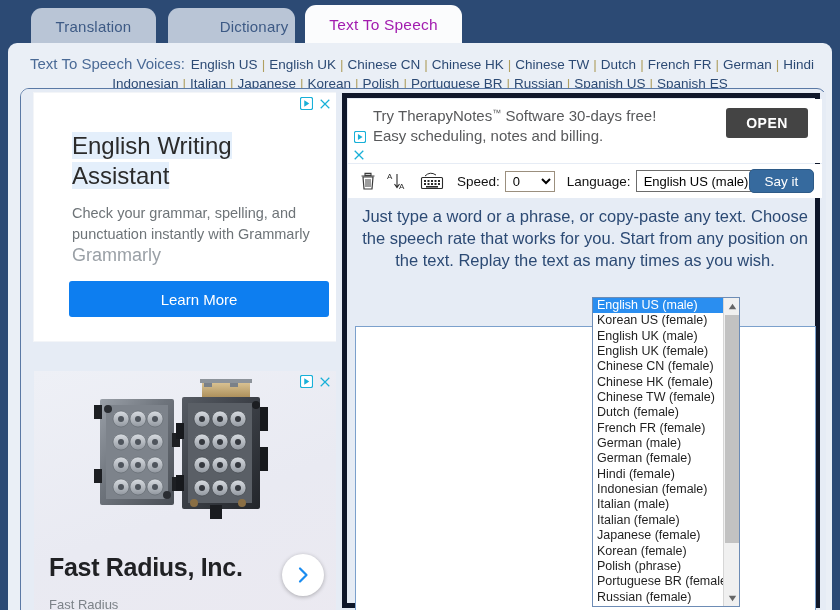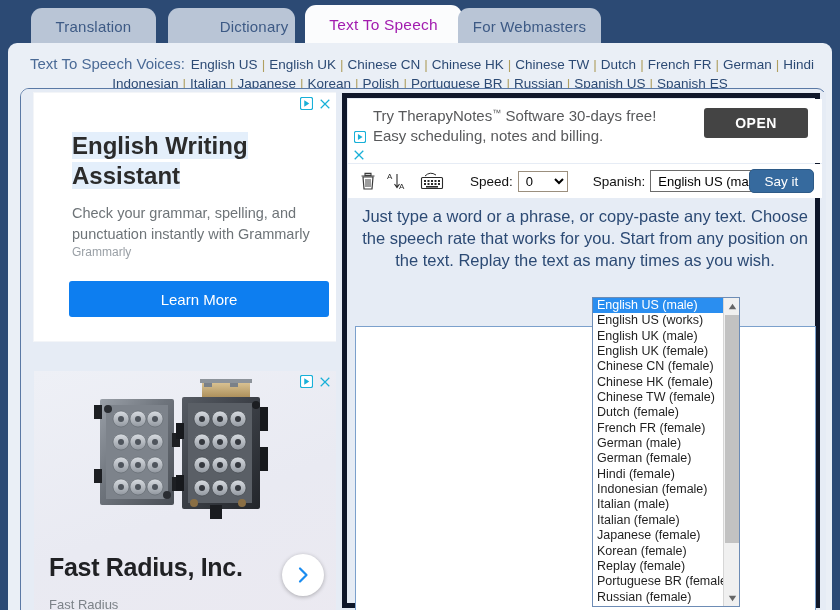--- a/index.html
+++ b/index.html
@@ -83,30 +83,30 @@
   #ad1 { top: 4px; height: 248px; box-shadow: 0 0 0 1px #f3f5f8; }
   .ad-badges {
     position: absolute; right: 5px; top: 3px;
     display: flex; gap: 6px; align-items: center;
   }
   .adchoice-icon { width: 13px; height: 13px; }
   .adclose-icon  { width: 12px; height: 12px; }
   #ad1-title {
     position: absolute; left: 38px; top: 38px; width: 240px;
     font-size: 24px; line-height: 30px; color: #2b2b2b;
-    font-weight: 700;
+    font-weight: 400;
   }
   #ad1-title span { background: #e4effb; }
   #ad1-desc {
     position: absolute; left: 38px; top: 110px; width: 250px;
     font-size: 14.5px; line-height: 21px; color: #6e7478;
   }
   #ad1-brand {
     position: absolute; left: 38px; top: 152px;
-    font-size: 12px; color: #9aa0a6;
+    font-size: 18px; color: #9aa0a6;
   }
   #ad1-cta {
     position: absolute; left: 35px; top: 188px; width: 260px; height: 36px;
     background: #0d7ef0; border: none; border-radius: 3px;
     color: #ffffff; font-size: 15px; font-family: "Liberation Sans", sans-serif;
     cursor: pointer;
   }
 
   #ad2 {
     top: 282px; height: 328px;
@@ -151,21 +151,21 @@
   #banner-line1 {
     position: absolute; left: 25px; top: 8px;
     font-size: 15px; color: #58595b;
   }
   #banner-line1 sup { font-size: 9px; vertical-align: 5px; }
   #banner-line2 {
     position: absolute; left: 25px; top: 28px;
     font-size: 15px; color: #58595b;
   }
   #banner-open {
-    position: absolute; right: 14px; top: 9px; width: 104px; height: 30px;
+    position: absolute; right: 14px; top: 9px; width: 82px; height: 30px;
     background: #444444; color: #ffffff; border: none; border-radius: 3px;
     font-size: 14px; font-weight: bold; letter-spacing: .5px;
     font-family: "Liberation Sans", sans-serif; cursor: pointer;
   }
   #banner-adchoice {
     position: absolute; left: 6px; top: 30px;
   }
   #banner-close {
     position: absolute; left: 5px; top: 48px;
   }
@@ -174,21 +174,21 @@
   #toolbar {
     position: absolute; left: 1px; top: 66px; width: 474px; height: 34px;
     background: #ffffff;
     display: flex; align-items: center;
   }
   .tb-icon {
     margin-left: 10px; cursor: pointer; display: flex; align-items: center;
   }
   #tb-trash { margin-left: 11px; }
   .tb-label {
-    font-size: 13.5px; color: #111111; margin-left: 25px;
+    font-size: 13.5px; color: #111111; margin-left: 12px;
   }
   #speed-select {
     margin-left: 5px; width: 50px; height: 21px;
     font-size: 13px; font-family: "Liberation Sans", sans-serif;
     border: 1px solid #9b8f7e; background: #ffffff; color: #000;
     padding-left: 3px;
   }
   #lang-select {
     margin-left: 5px; width: 137px; height: 22px;
     font-size: 13px; font-family: "Liberation Sans", sans-serif;
@@ -265,23 +265,20 @@
 
 <div id="tabbar">
   <div class="tab inactive" id="tab-translation">
     <span>Translation</span>
   </div>
   <div class="tab inactive" id="tab-dictionary">
     <span>Dictionary</span>
   </div>
   <div class="tab active" id="tab-tts">
     <span>Text To Speech</span>
-  </div>
-  <div class="tab inactive" id="tab-webmasters">
-    <span>For Webmasters</span>
   </div>
 </div>
 
 <div id="voices-strip">
   <div id="voices-row1">
     <span id="voices-label">Text To Speech Voices:</span><span id="row1-links"><span class="vlink">English US</span><span class="vsep">|</span><span class="vlink">English UK</span><span class="vsep">|</span><span class="vlink">Chinese CN</span><span class="vsep">|</span><span class="vlink">Chinese HK</span><span class="vsep">|</span><span class="vlink">Chinese TW</span><span class="vsep">|</span><span class="vlink">Dutch</span><span class="vsep">|</span><span class="vlink">French FR</span><span class="vsep">|</span><span class="vlink">German</span><span class="vsep">|</span><span class="vlink">Hindi</span></span>
   </div>
   <div id="voices-row2">
     <span id="row2-links"><span class="vlink">Indonesian</span><span class="vsep">|</span><span class="vlink">Italian</span><span class="vsep">|</span><span class="vlink">Japanese</span><span class="vsep">|</span><span class="vlink">Korean</span><span class="vsep">|</span><span class="vlink">Polish</span><span class="vsep">|</span><span class="vlink">Portuguese BR</span><span class="vsep">|</span><span class="vlink">Russian</span><span class="vsep">|</span><span class="vlink">Spanish US</span><span class="vsep">|</span><span class="vlink">Spanish ES</span></span>
   </div>
@@ -493,51 +490,51 @@
               <rect x="8.5" y="12" width="2" height="2"></rect>
             <rect x="12" y="12" width="2" height="2"></rect>
               <rect x="15.5" y="12" width="2" height="2"></rect>
             <rect x="19" y="12" width="2" height="2"></rect>
             <rect x="7" y="15" width="12" height="1.6"></rect>
           </g>
         </svg>
       </span>
       <span class="tb-label">Speed:</span>
       <select id="speed-select"><option value="0">0</option><option value="1">1</option><option value="2">2</option><option value="3">3</option><option value="-1">-1</option><option value="-2">-2</option><option value="-3">-3</option></select>
-      <span class="tb-label">Spanish:</span>
+      <span class="tb-label">Language:</span>
       <select id="lang-select"><option value="English US (male)">English US (male)</option><option value="English US (female)">English US (female)</option><option value="English UK (male)">English UK (male)</option><option value="English UK (female)">English UK (female)</option><option value="Chinese CN (female)">Chinese CN (female)</option><option value="Chinese HK (female)">Chinese HK (female)</option><option value="Chinese TW (female)">Chinese TW (female)</option><option value="Dutch (female)">Dutch (female)</option><option value="French FR (female)">French FR (female)</option><option value="German (male)">German (male)</option><option value="German (female)">German (female)</option><option value="Hindi (female)">Hindi (female)</option><option value="Indonesian (female)">Indonesian (female)</option><option value="Italian (male)">Italian (male)</option><option value="Italian (female)">Italian (female)</option><option value="Japanese (female)">Japanese (female)</option><option value="Korean (female)">Korean (female)</option><option value="Polish (female)">Polish (female)</option><option value="Portuguese BR (female)">Portuguese BR (female)</option><option value="Russian (female)">Russian (female)</option></select>
       <button id="sayit-btn">Say it</button>
     </div>
 
     <div id="intro">Just type a word or a phrase, or copy-paste any text. Choose the speech rate that works for you. Start from any position on the text. Replay the text as many times as you wish.</div>
 
     <textarea id="tts-textarea" placeholder="" style=""></textarea>
   </div>
 </div>
 
 <div id="voice-dropdown">
   <ul id="voice-list">
       <li class="selected">English US (male)</li>
-      <li>English US (works)</li>
+      <li>Korean US (female)</li>
       <li>English UK (male)</li>
       <li>English UK (female)</li>
       <li>Chinese CN (female)</li>
       <li>Chinese HK (female)</li>
       <li>Chinese TW (female)</li>
       <li>Dutch (female)</li>
       <li>French FR (female)</li>
       <li>German (male)</li>
       <li>German (female)</li>
       <li>Hindi (female)</li>
       <li>Indonesian (female)</li>
       <li>Italian (male)</li>
       <li>Italian (female)</li>
       <li>Japanese (female)</li>
       <li>Korean (female)</li>
-      <li>Replay (female)</li>
+      <li>Polish (phrase)</li>
       <li>Portuguese BR (female)</li>
       <li>Russian (female)</li>
     </ul>
   <div id="vd-scroll">
     <div class="vd-arrow" id="vd-up">
       <svg width="9" height="7" viewBox="0 0 9 7" aria-hidden="true">
           <path d="M4.5 0.8 L8.2 6.2 L0.8 6.2 Z" fill="#666666"></path>
         </svg>
     </div>
     <div id="vd-thumb"></div>

